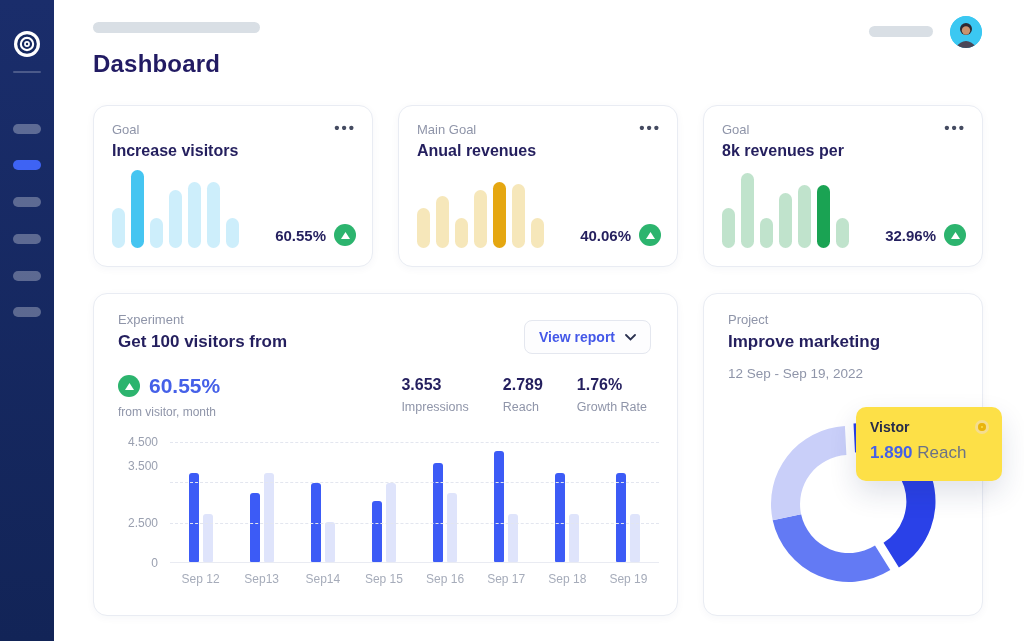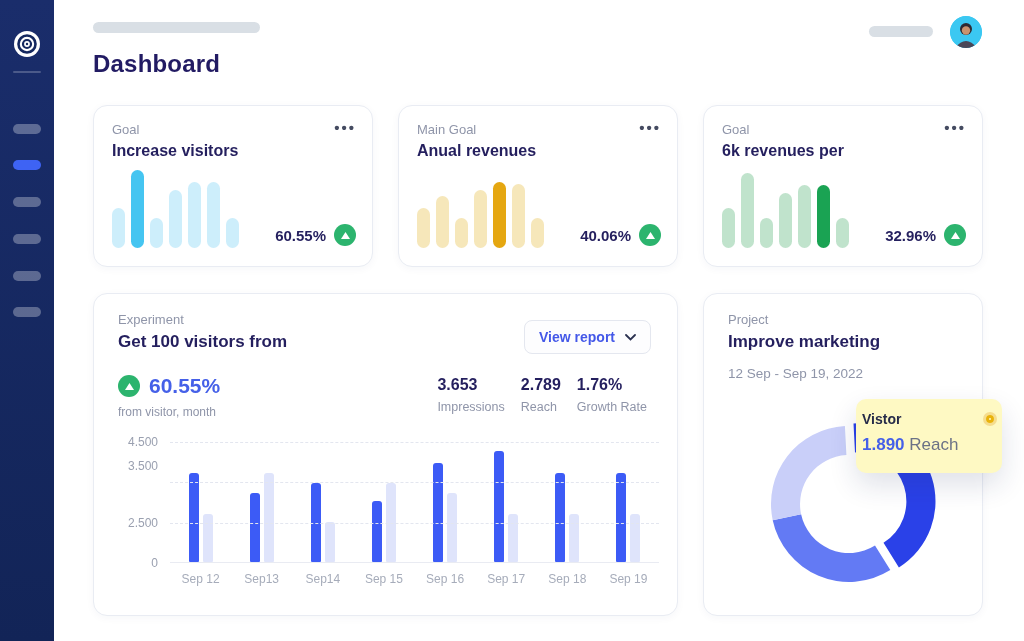--- a/index.html
+++ b/index.html
@@ -47,42 +47,42 @@
   .e-label { position:absolute; left:24px; top:18px; font-size:13px; color:#8f95a9; }
   .e-title { position:absolute; left:24px; top:38px; font-size:17px; font-weight:700; color:#241f5e; }
   .view-report { position:absolute; right:26px; top:26px; height:34px; padding:16px 14px;
     background:#fdfdfe; border:1px solid #e4e7ef; border-radius:8px; display:flex;
     align-items:center; gap:10px; cursor:pointer; }
   .view-report span { font-size:14px; font-weight:700; color:#4458e8; }
   .stat-left { position:absolute; left:24px; top:80px; }
   .stat-left .row { display:flex; align-items:center; gap:9px; }
   .big-pct { font-size:21px; font-weight:700; color:#4560e8; }
   .stat-caption { margin-top:7px; font-size:12px; color:#8f95a9; }
-  .stat-right { position:absolute; right:30px; top:82px; display:flex; gap:16px; }
+  .stat-right { position:absolute; right:30px; top:82px; display:flex; gap:34px; }
   .stat-block .v { font-size:16px; font-weight:700; color:#241f5e; }
   .stat-block .l { margin-top:6px; font-size:12.5px; color:#8f95a9; }
   
   .chart-wrap { position:absolute; left:24px; right:18px; top:148px; height:145px; }
   .y-axis { position:absolute; left:0; top:0; width:40px; height:121px; }
   .y-tick { position:absolute; right:0; font-size:12px; color:#9aa0b0; transform:translateY(-50%); }
   .plot { position:absolute; left:52px; right:0; top:0; height:121px; border-bottom:1px solid #e9ebf2; }
   .gridline { position:absolute; left:0; right:0; height:0;
     border-top:1px dashed #e3e6ef; }
   .groups { position:absolute; left:0; right:0; bottom:0; top:0; display:flex; }
   .group { flex:1; position:relative; display:flex; align-items:flex-end; justify-content:center; gap:4px; }
   .bar-a { width:10px; border-radius:3px 3px 1px 1px; background:#3c5bf6; }
   .bar-b { width:10px; border-radius:3px 3px 1px 1px; background:#dfe4fb; }
   .x-axis { position:absolute; left:52px; right:0; top:130px; display:flex; }
   .x-label { flex:1; text-align:center; font-size:12px; color:#a6acba; }
   
   .proj-card { left:703px; top:293px; width:280px; height:323px; }
   .p-dates { position:absolute; left:24px; top:72px; font-size:13.5px; color:#8f95a9; }
   .donut-svg { position:absolute; left:25px; top:100px; cursor:pointer; }
-  .tooltip { position:absolute; left:152px; top:105px; width:146px; height:74px; background:#fef9c3;
-    border-radius:10px; box-shadow:0 12px 28px rgba(30,40,90,.14); padding:12px 6px; z-index:3; }
+  .tooltip { position:absolute; left:152px; top:113px; width:146px; height:74px; background:#fde047;
+    border-radius:10px; box-shadow:0 12px 28px rgba(30,40,90,.14); padding:12px 14px; z-index:3; }
   .tooltip .t-row { display:flex; align-items:center; justify-content:space-between; }
   .tooltip .t-title { font-size:14px; font-weight:700; color:#262b49; }
   .gold-ring { width:8px; height:8px; border:3px solid #e9b30d; border-radius:50%;
     box-shadow:0 0 0 3px #f5dd8f; margin-right:2px; }
   .tooltip .t-val { margin-top:8px; font-size:17px; }
   .tooltip .t-num { font-weight:700; color:#4560e8; }
   .tooltip .t-suffix { color:#6b7286; }
   .tip-pointer { position:absolute; left:168px; top:172px; width:14px; height:14px; background:#fff;
     transform:rotate(45deg); border-radius:2px; z-index:2; }
 </style>
@@ -160,21 +160,21 @@
     <span class="up-badge">
       <svg width="9" height="7" viewBox="0 0 9 7">
           <path d="M4.5 0 L9 7 L0 7 Z" fill="#fff"></path>
         </svg>
     </span>
   </div>
 </section>
 
 <section class="card goal-card" style="left:703px">
   <div class="g-label">Goal</div>
-  <div class="g-title">6k revenues per</div>
+  <div class="g-title">8k revenues per</div>
   <div class="dots"></div>
   <div class="mini-chart">
       <div class="mini-bar" style="height: 40px; background: rgb(192, 227, 204);"></div>
       <div class="mini-bar" style="height: 75px; background: rgb(192, 227, 204);"></div>
       <div class="mini-bar" style="height: 30px; background: rgb(192, 227, 204);"></div>
       <div class="mini-bar" style="height: 55px; background: rgb(192, 227, 204);"></div>
       <div class="mini-bar" style="height: 63px; background: rgb(192, 227, 204);"></div>
       <div class="mini-bar" style="height: 63px; background: rgb(26, 163, 83);"></div>
       <div class="mini-bar" style="height: 30px; background: rgb(192, 227, 204);"></div>
     </div>

